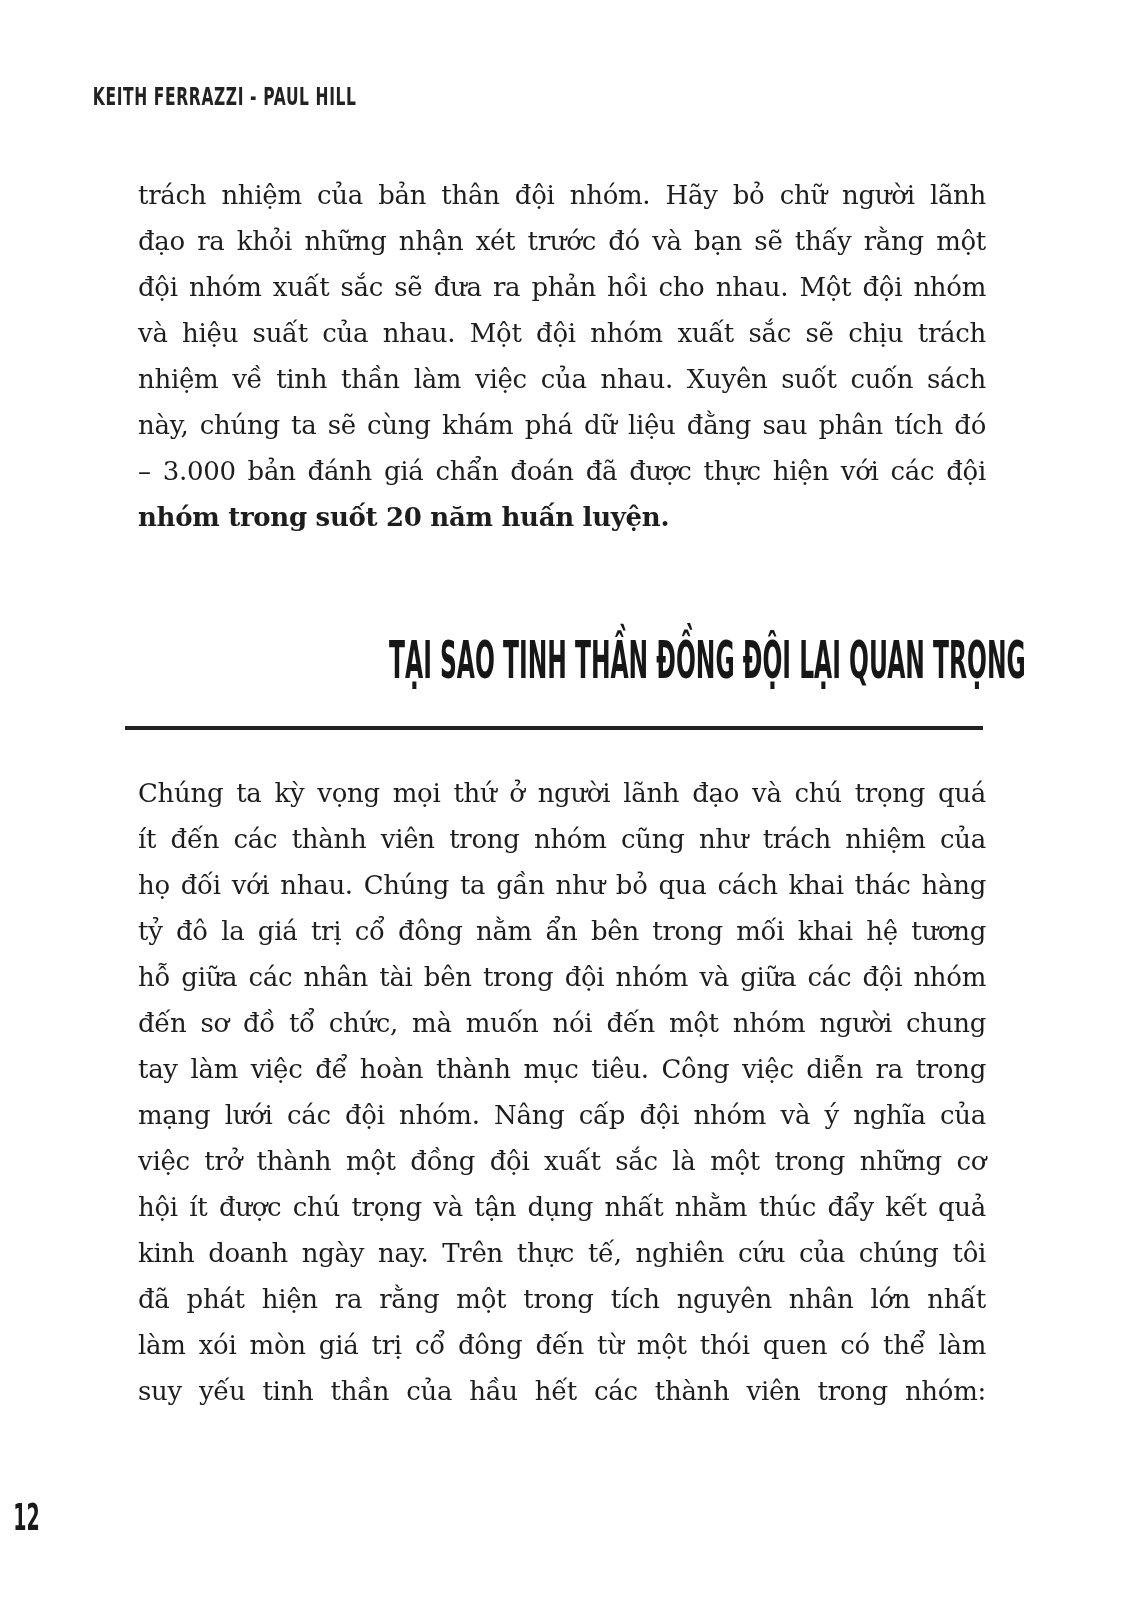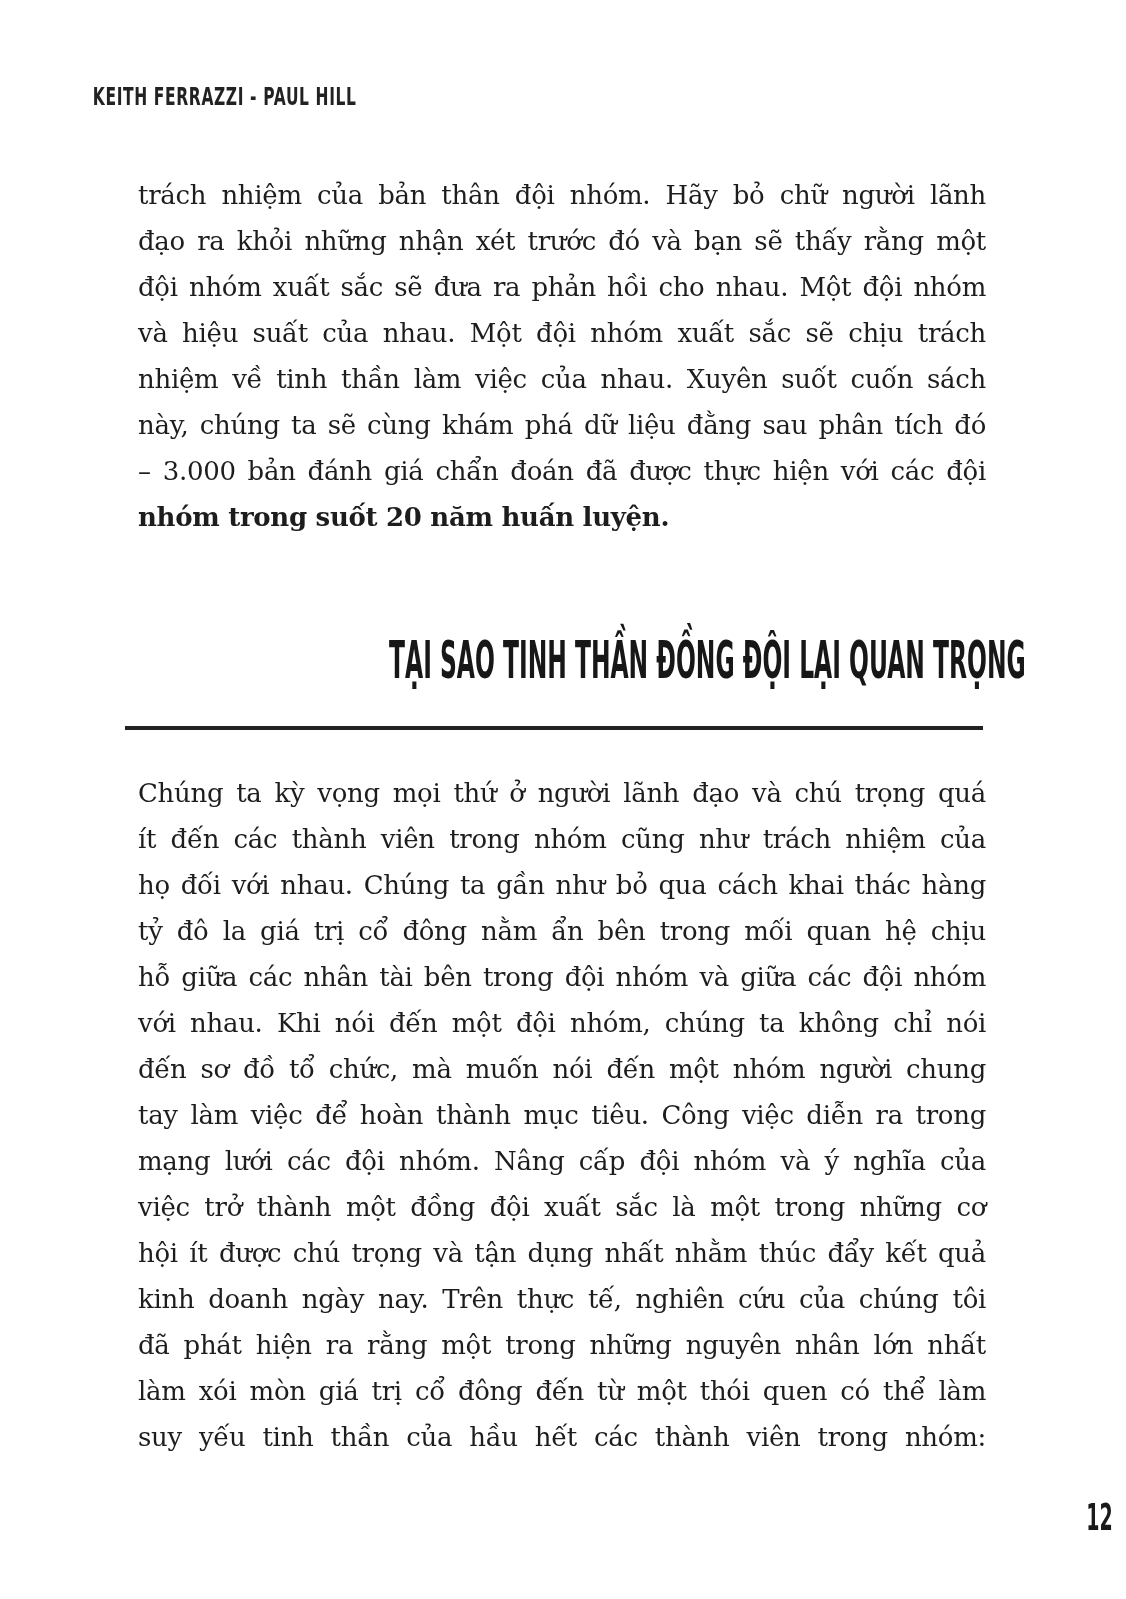--- a/index.html
+++ b/index.html
@@ -79,21 +79,21 @@
     width: 858px;
     height: 4px;
     background: #222222;
   }
   
   .page-number-wrap {
     position: absolute;
     top: 1497px;
     left: 0;
     width: 100%;
-    text-align: right;
+    text-align: left;
     line-height: 40px;
   }
   .page-num {
     display: inline-block;
     font-family: "DejaVu Sans", sans-serif;
     font-weight: 700;
     font-size: 38px;
     white-space: nowrap;
     transform: scaleX(0.5);
     transform-origin: center;
@@ -123,30 +123,29 @@
   <div class="section-heading">
     <span class="heading-text">TẠI SAO TINH THẦN ĐỒNG ĐỘI LẠI QUAN TRỌNG</span>
   </div>
 
   <div class="rule"></div>
 
   <div class="para para2">
       <div class="line">Chúng ta kỳ vọng mọi thứ ở người lãnh đạo và chú trọng quá</div>
       <div class="line">ít đến các thành viên trong nhóm cũng như trách nhiệm của</div>
       <div class="line">họ đối với nhau. Chúng ta gần như bỏ qua cách khai thác hàng</div>
-      <div class="line">tỷ đô la giá trị cổ đông nằm ẩn bên trong mối quan hệ chịu</div>
+      <div class="line">tỷ đô la giá trị cổ đông nằm ẩn bên trong mối khai hệ tương</div>
       <div class="line">hỗ giữa các nhân tài bên trong đội nhóm và giữa các đội nhóm</div>
-      <div class="line">với nhau. Khi nói đến một đội nhóm, chúng ta không chỉ nói</div>
       <div class="line">đến sơ đồ tổ chức, mà muốn nói đến một nhóm người chung</div>
       <div class="line">tay làm việc để hoàn thành mục tiêu. Công việc diễn ra trong</div>
       <div class="line">mạng lưới các đội nhóm. Nâng cấp đội nhóm và ý nghĩa của</div>
       <div class="line">việc trở thành một đồng đội xuất sắc là một trong những cơ</div>
       <div class="line">hội ít được chú trọng và tận dụng nhất nhằm thúc đẩy kết quả</div>
       <div class="line">kinh doanh ngày nay. Trên thực tế, nghiên cứu của chúng tôi</div>
-      <div class="line">đã phát hiện ra rằng một trong những nguyên nhân lớn nhất</div>
+      <div class="line">đã phát hiện ra rằng một trong tích nguyên nhân lớn nhất</div>
       <div class="line">làm xói mòn giá trị cổ đông đến từ một thói quen có thể làm</div>
       <div class="line">suy yếu tinh thần của hầu hết các thành viên trong nhóm:</div>
     </div>
 
   <div class="page-number-wrap">
     <span class="page-num">12</span>
   </div>
 
 </div>
 

